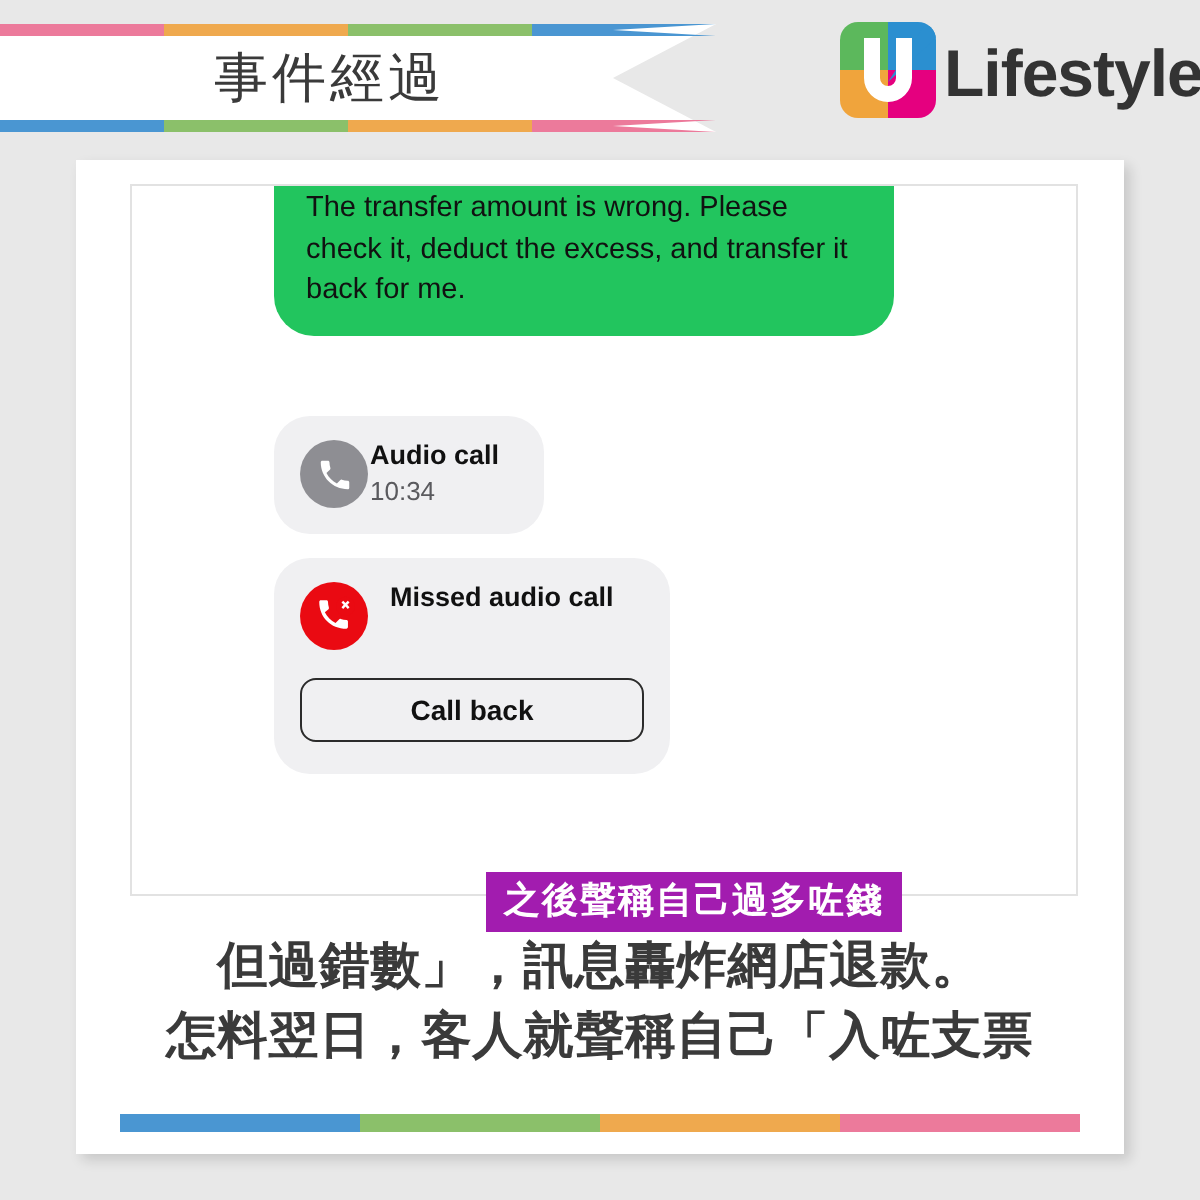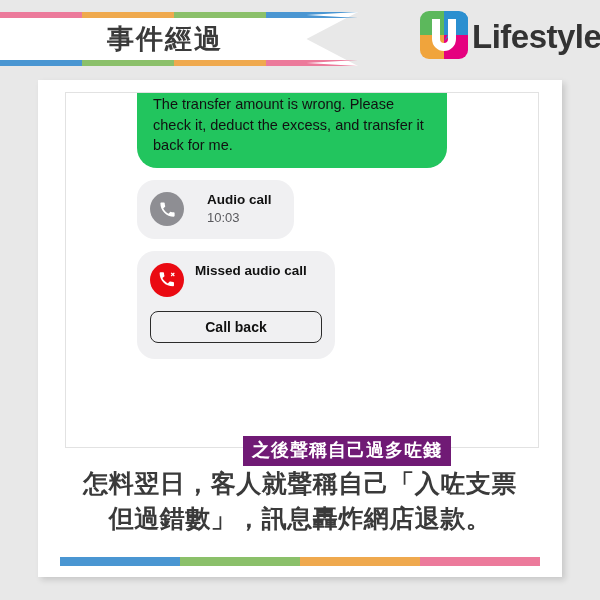--- a/index.html
+++ b/index.html
@@ -26,21 +26,21 @@
     -webkit-clip-path: polygon(0 0, 100% 0, 86% 50%, 100% 100%, 0 100%);
     clip-path: polygon(0 0, 100% 0, 86% 50%, 100% 100%, 0 100%);
   }
   .ribbon-stripe.top{ top:12px; }
   .ribbon-stripe.bot{ top:60px; }
   .ribbon-stripe span{ flex:1 1 0; height:100%; display:block; }
 
   .ribbon-title{
     position:absolute; left:0; top:14px; width:330px; height:50px;
     display:flex; align-items:center; justify-content:center;
-    font-size:27px; font-weight:bold; color:#3a3a3a; letter-spacing:2px;
+    font-size:27px; font-weight:normal; color:#3a3a3a; letter-spacing:2px;
     white-space:nowrap;
   }
 
   
   #logo{ position:absolute; left:420px; top:11px; display:flex; align-items:center; gap:2px; }
   .logo-mark{ position:relative; width:48px; height:48px; }
   .logo-mark svg{ display:block; }
   .logo-word{
     font-size:33px; font-weight:bold; color:#333333;
     letter-spacing:-0.5px; line-height:1; margin-left:2px; margin-top:3px;
@@ -74,21 +74,21 @@
     padding:11px 16px 12px 16px;
     font-size:14.5px; line-height:1.42;
     max-width:310px;
   }
   .bubble.first{ border-radius:0 0 20px 20px; padding-top:9px; }
 
   
   .callcard{
     background:#f0f0f2; border-radius:18px;
     padding:12px 22px 12px 13px;
-    display:flex; align-items:center; gap:23px;
+    display:flex; align-items:center; gap:1px;margin-top:28px;
   }
   .avatar{
     width:34px; height:34px; border-radius:50%;
     display:flex; align-items:center; justify-content:center;
     flex:0 0 auto;
   }
   .avatar.grey{ background:#8e8e93; }
   .avatar.red{ background:#ea0a12; }
   .calltext{ display:flex; flex-direction:column; }
   .calltitle{ font-size:13.5px; font-weight:bold; color:#111; line-height:1.25; }
@@ -104,21 +104,21 @@
     margin-top:14px; width:172px; height:32px;
     border:1.5px solid #2b2b2b; border-radius:8px; background:transparent;
     display:flex; align-items:center; justify-content:center;
     font-size:14px; font-weight:bold; color:#111;
     font-family:"Liberation Sans",sans-serif; cursor:pointer;
   }
 
   
   #chip{
     position:absolute; left:243px; top:436px;
-    background:#701a75; color:#ffffff;
+    background:#a21caf; color:#ffffff;
     font-size:18px; font-weight:bold; letter-spacing:1px;
     padding:4px 9px 5px 9px; white-space:nowrap; line-height:1.15;
   }
 
   
   #caption{
     position:absolute; left:38px; top:466px; width:524px;
     text-align:center; color:#3a3a3a;
     font-size:25px; font-weight:bold; line-height:1.38; letter-spacing:0.5px;
   }
@@ -193,21 +193,21 @@
           <div class="avatar grey">
             <svg width="19" height="19" viewBox="0 0 24 24" fill="#ffffff">
               <path d="M6.6 10.8c1.4 2.8 3.8 5.1 6.6 6.6l2.2-2.2c.3-.3.7-.4 1-.2
                        1.1.4 2.3.6 3.6.6.6 0 1 .4 1 1V20c0 .6-.4 1-1 1
                        C10.6 21 3 13.4 3 4c0-.6.4-1 1-1h3.5c.6 0 1 .4 1 1
                        0 1.2.2 2.4.6 3.6.1.3 0 .7-.2 1l-2.3 2.2z"></path>
             </svg>
           </div>
           <div class="calltext">
             <div class="calltitle">Audio call</div>
-            <div class="calltime">10:03</div>
+            <div class="calltime">10:34</div>
           </div>
         </div>
       </div>
 
       <div class="row leftedge">
         <div class="missedcard">
           <div class="missedtop">
             <div class="avatar red">
               <svg width="21" height="21" viewBox="0 0 24 24">
                 <path fill="#ffffff" d="M6.2 10.4c1.3 2.6 3.5 4.8 6.1 6.1l2-2c.3-.3.7-.4 1-.2
@@ -225,22 +225,22 @@
         </div>
       </div>
 
 
     </div>
   </div>
 
   <div id="chip">之後聲稱自己過多咗錢</div>
 
   <div id="caption">
+    <span class="ln">但過錯數」，訊息轟炸網店退款。</span>
     <span class="ln">怎料翌日，客人就聲稱自己「入咗支票</span>
-    <span class="ln">但過錯數」，訊息轟炸網店退款。</span>
   </div>
 
   <div id="bottombar">
     <span style="background:#4a96d2"></span>
     <span style="background:#8bc06a"></span>
     <span style="background:#efa94e"></span>
     <span style="background:#ec7a9b"></span>
   </div>
 
 </div>

